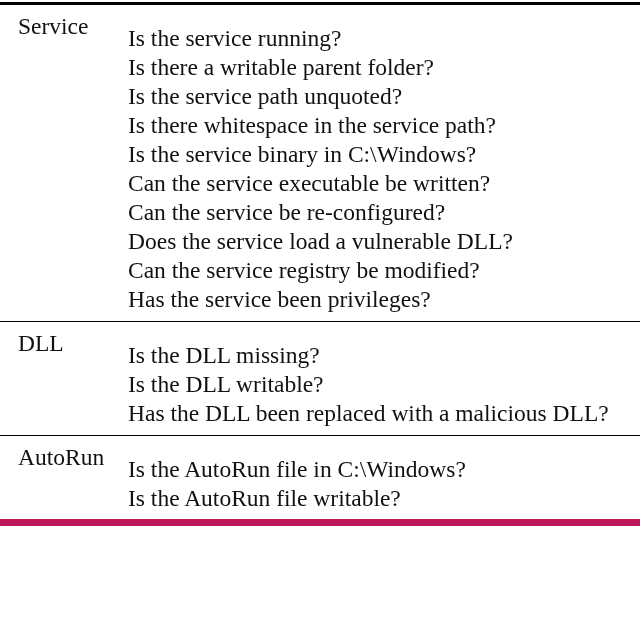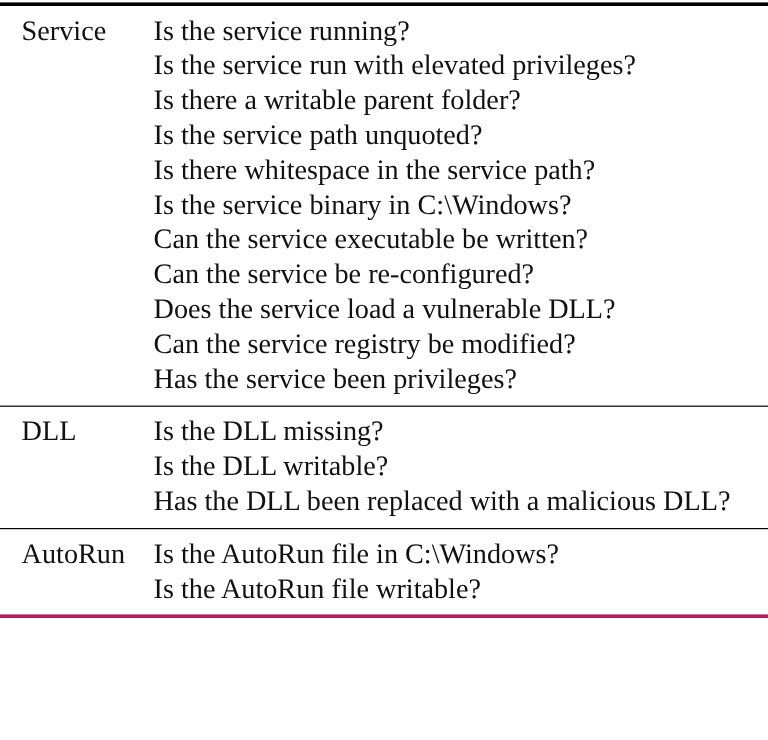--- a/index.html
+++ b/index.html
@@ -10,21 +10,21 @@
   }
   body {
     font-family: "Liberation Serif", "DejaVu Serif", serif;
     color: #111111;
   }
   .qtable {
     width: 640px;
     box-sizing: border-box;
     margin-top: 2px;
     border-top: 3px solid #000000;
-    border-bottom: 3px solid #be185d;
+    border-bottom: 7px solid #be185d;
     font-size: 23.5px;
     line-height: 29px;
   }
   .section {
     display: flex;
     align-items: flex-start;
     padding: 7px 0 7px 0;
   }
   .section + .section {
     border-top: 1.5px solid #000000;
@@ -34,35 +34,35 @@
   }
   .cat-cell {
     flex: 0 0 110px;
     padding-left: 18px;
     box-sizing: content-box;
     white-space: nowrap;
   }
   .q-col {
     flex: 1 1 auto;
     min-width: 0;
+    margin-top: 12px;
   }
   .q-line {
     white-space: nowrap;
   }
 </style>
 </head>
 <body>
 
 <div class="qtable">
 
   <div class="section">
     <div class="cat-cell">Service</div>
     <div class="q-col">
       <div class="q-line">Is the service running?</div>
-      <div class="q-line">Is the service run with elevated privileges?</div>
       <div class="q-line">Is there a writable parent folder?</div>
       <div class="q-line">Is the service path unquoted?</div>
       <div class="q-line">Is there whitespace in the service path?</div>
       <div class="q-line">Is the service binary in C:\Windows?</div>
       <div class="q-line">Can the service executable be written?</div>
       <div class="q-line">Can the service be re-configured?</div>
       <div class="q-line">Does the service load a vulnerable DLL?</div>
       <div class="q-line">Can the service registry be modified?</div>
       <div class="q-line">Has the service been privileges?</div>
     </div>

